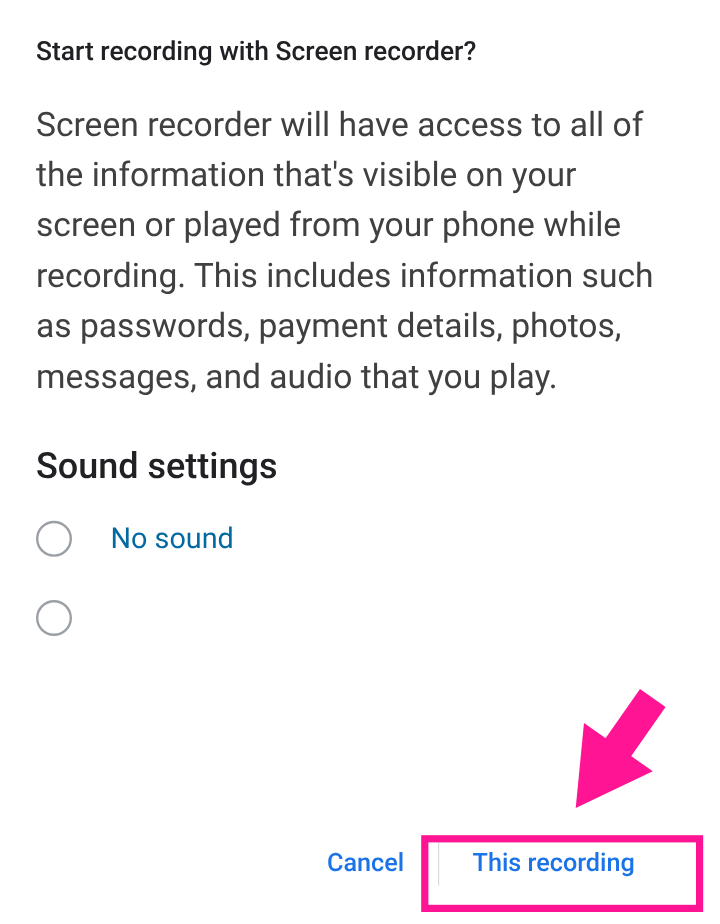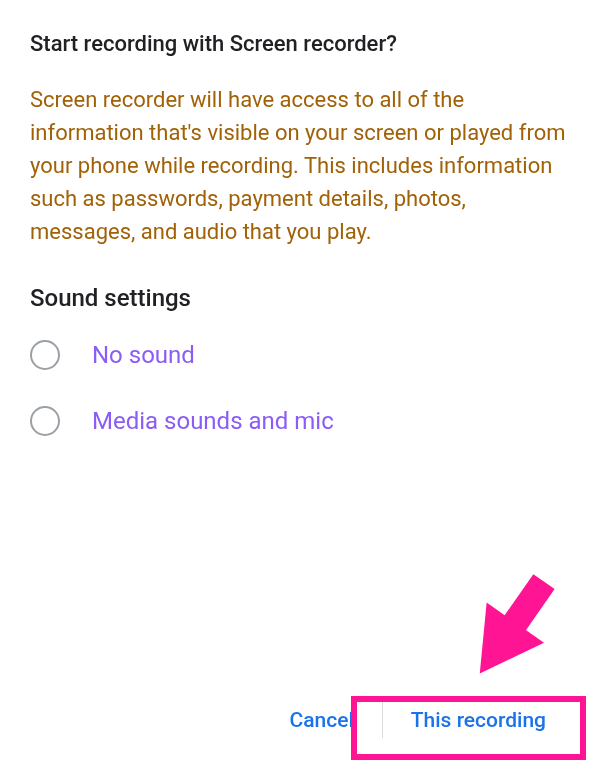--- a/index.html
+++ b/index.html
@@ -17,27 +17,27 @@
       color: #202124;
     }
     .dialog-title {
       font-size: 22px;
       font-weight: 500;
       color: #202124;
       margin-bottom: 24px;
       line-height: 1.3;
     }
     .dialog-description {
-      font-size: 22px;
-      color: #a16207;
+      font-size: 28px;
+      color: #404040;
       line-height: 1.5;
       margin-bottom: 36px;
     }
     .section-heading {
-      font-size: 24px;
+      font-size: 30px;
       font-weight: 500;
       color: #202124;
       margin-bottom: 28px;
     }
     .radio-group {
       display: flex;
       flex-direction: column;
       gap: 36px;
       margin-bottom: 50px;
     }
@@ -64,30 +64,30 @@
       top: 50%;
       left: 50%;
       transform: translate(-50%, -50%);
       width: 16px;
       height: 16px;
       background: #1a73e8;
       border-radius: 50%;
     }
     .radio-label {
       font-size: 24px;
-      color: #8b5cf6;
+      color: #0369a1;
     }
     .button-row {
       display: flex;
       justify-content: flex-end;
       align-items: center;
       gap: 0;
       position: absolute;
       bottom: 24px;
-      right: 30px;
+      right: 47px;
       left: 30px;
     }
     .divider-v {
       width: 1px;
       height: 36px;
       background: #dadce0;
       margin: 0 4px;
     }
     .dialog-button {
       background: transparent;
@@ -124,21 +124,20 @@
 
 <h2 class="section-heading">Sound settings</h2>
 
 <div class="radio-group">
   <div class="radio-item">
     <div class="radio-button"></div>
     <span class="radio-label">No sound</span>
   </div>
   <div class="radio-item">
     <div class="radio-button"></div>
-    <span class="radio-label">Media sounds and mic</span>
   </div>
 </div>
 
 <div class="button-row">
   <button class="dialog-button">Cancel</button>
   <div class="divider-v"></div>
   <button class="dialog-button">This recording</button>
 </div>
 
 <div class="highlight-box"></div>

